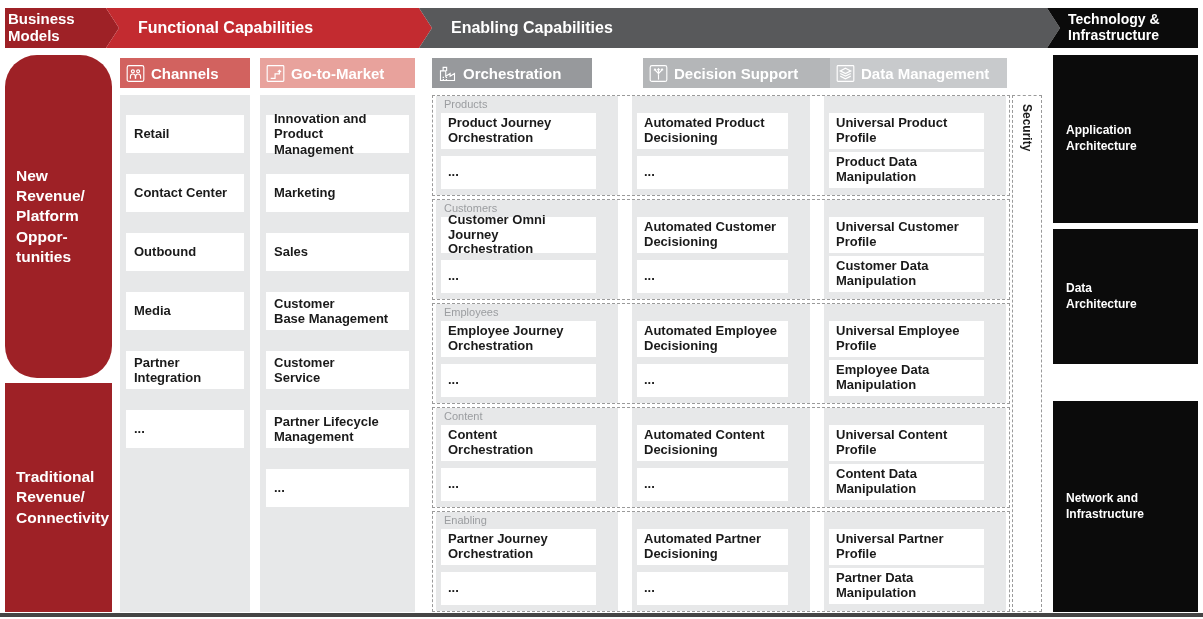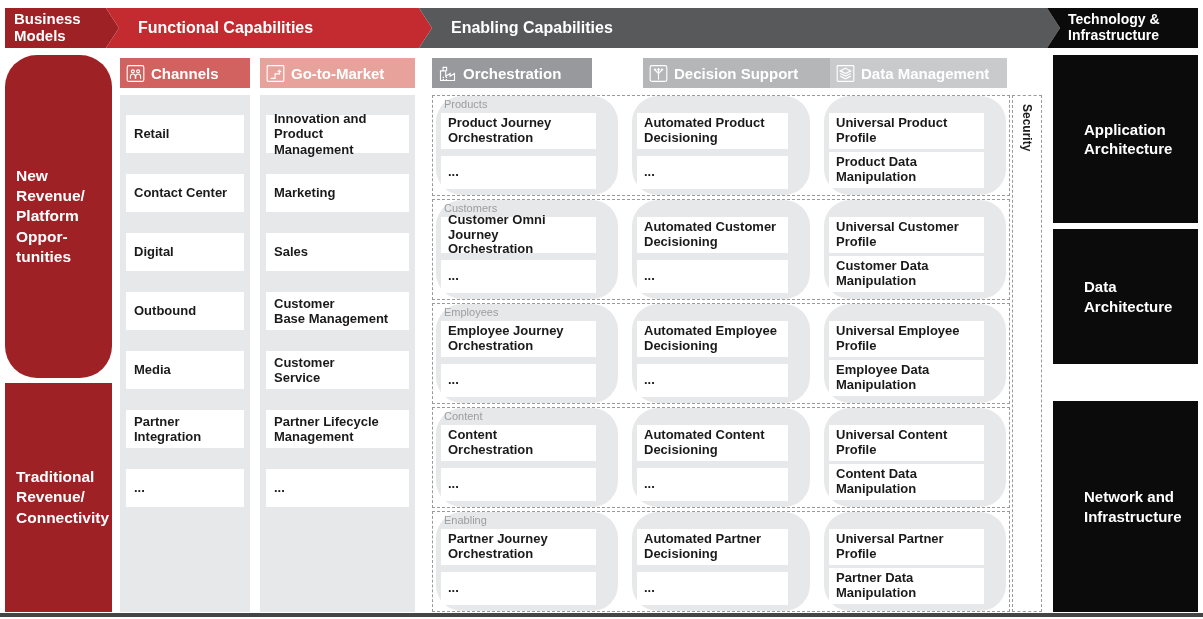--- a/index.html
+++ b/index.html
@@ -4,21 +4,21 @@
 <style>
   html,body{margin:0;padding:0;background:#fff;}
   .page{position:relative;width:1203px;height:619px;background:#fff;
         font-family:"Liberation Sans",sans-serif;overflow:hidden;}
   .pre{white-space:pre-line;}
 
   
   .arrow{position:absolute;top:8px;height:40px;display:flex;align-items:center;
          color:#fff;font-weight:bold;box-sizing:border-box;}
   .arrow .lbl{white-space:pre-line;line-height:1.12;}
-  .a-bm{left:5px;width:114px;background:var(--dark_red);font-size:15px;padding-left:9px;
+  .a-bm{left:5px;width:114px;background:var(--dark_red);font-size:15px;padding-left:3px;
         clip-path:polygon(0 0,calc(100% - 13px) 0,100% 50%,calc(100% - 13px) 100%,0 100%);}
   .a-fc{left:106px;width:326px;background:var(--red);font-size:16px;padding-left:32px;
         clip-path:polygon(0 0,calc(100% - 13px) 0,100% 50%,calc(100% - 13px) 100%,0 100%,13px 50%);}
   .a-ec{left:419px;width:641px;background:var(--dark_gray);font-size:16px;padding-left:32px;
         clip-path:polygon(0 0,calc(100% - 13px) 0,100% 50%,calc(100% - 13px) 100%,0 100%,13px 50%);}
   .a-ti{left:1047px;width:151px;background:var(--black);font-size:14px;padding-left:21px;
         clip-path:polygon(0 0,100% 0,100% 100%,0 100%,13px 50%);}
 
   
   .red-block{position:absolute;left:5px;width:107px;background:var(--dark_red);color:#fff;
@@ -45,36 +45,36 @@
   .enabling{position:absolute;left:432px;top:55px;width:610px;height:557px;}
   .e-header{position:absolute;top:3px;height:30px;display:flex;align-items:center;color:#fff;
             font-weight:bold;font-size:15px;box-sizing:border-box;padding-left:5px;gap:5px;}
   .eh-orch{left:0;width:160px;background:var(--orch_bg);}
   .eh-ds{left:211px;width:200px;background:var(--ds_bg);}
   .eh-dm{left:398px;width:177px;background:var(--dm_bg);}
   .groups{position:absolute;left:0;top:40px;width:578px;display:flex;flex-direction:column;gap:3px;}
   .group{height:101px;box-sizing:border-box;border:1px dashed var(--dash_gray);background:#fff;
          display:grid;grid-template-columns:182px 178px 182px;column-gap:14px;padding:0 3px;}
   .gcol{background:var(--panel_gray);position:relative;box-sizing:border-box;
-        padding:17px 22px 0 5px;display:flex;flex-direction:column;border-radius:26px;}
+        padding:17px 22px 0 5px;display:flex;flex-direction:column;}
   .glabel{position:absolute;top:2px;left:8px;font-size:11px;color:var(--label_gray);font-weight:normal;}
   .box{background:#fff;font-size:13px;font-weight:bold;color:#1a1a1a;line-height:1.15;
        display:flex;align-items:center;box-sizing:border-box;padding:2px 4px 2px 7px;white-space:pre-line;}
   .b-main{min-height:36px;flex:0 0 36px;}
   .b-dots{margin-top:7px;min-height:33px;flex:0 0 33px;}
   .b-dm2{margin-top:3px;min-height:36px;flex:0 0 36px;}
   .security{position:absolute;left:580px;top:40px;width:30px;height:517px;background:#fff;
             box-sizing:border-box;border:1px dashed var(--dash_gray);
             display:flex;justify-content:center;align-items:flex-start;padding-top:8px;}
   .security span{writing-mode:vertical-rl;font-size:12px;font-weight:bold;color:#1a1a1a;}
 
   
   .tech-block{position:absolute;left:1053px;width:145px;background:var(--black);color:#fff;
-              display:flex;align-items:center;box-sizing:border-box;padding-left:31px;
-              font-size:15px;font-weight:bold;line-height:1.3;}
+              display:flex;align-items:center;box-sizing:border-box;padding-left:13px;
+              font-size:12px;font-weight:bold;line-height:1.3;}
   .tb1{top:55px;height:168px;}
   .tb2{top:229px;height:135px;}
   .tb3{top:401px;height:211px;}
 
   .bottom-line{position:absolute;left:0;top:613px;width:1203px;height:4px;background:#454545;}
 </style>
 </head>
 <body>
 
 <div class="page">
@@ -113,21 +113,20 @@
       <circle cx="9" cy="9.5" r="1.7"></circle>
         <circle cx="15" cy="9.5" r="1.7"></circle>
       <path d="M6.2 18v-2.6a2.8 2.8 0 0 1 5.6 0V18"></path>
       <path d="M12.2 18v-2.6a2.8 2.8 0 0 1 5.6 0V18"></path>
     </svg>
     <span>Channels</span>
   </div>
   <div class="panel p-channels">
     <div class="item">Retail</div>
     <div class="item">Contact Center</div>
-    <div class="item">Digital</div>
     <div class="item">Outbound</div>
     <div class="item">Media</div>
     <div class="item">Partner
 Integration</div>
     <div class="item">...</div>
   </div>
 
   <div class="col-header ch-gtm">
     <svg width="21" height="21" viewBox="0 0 24 24" fill="none" stroke="#fff" stroke-width="1.3">
       <rect x="2.5" y="3" width="19" height="18" rx="1"></rect>

